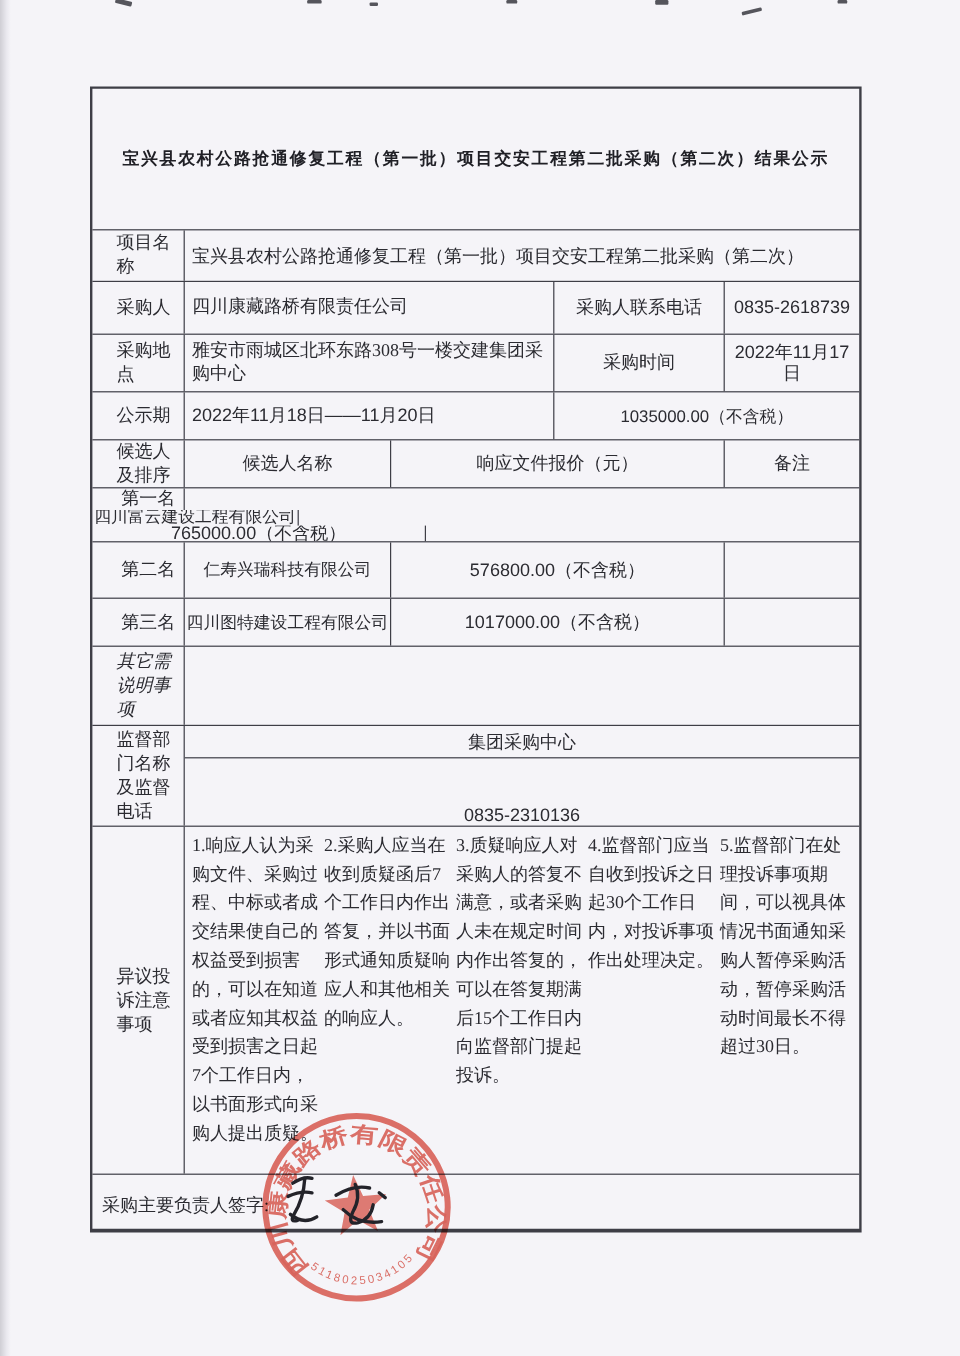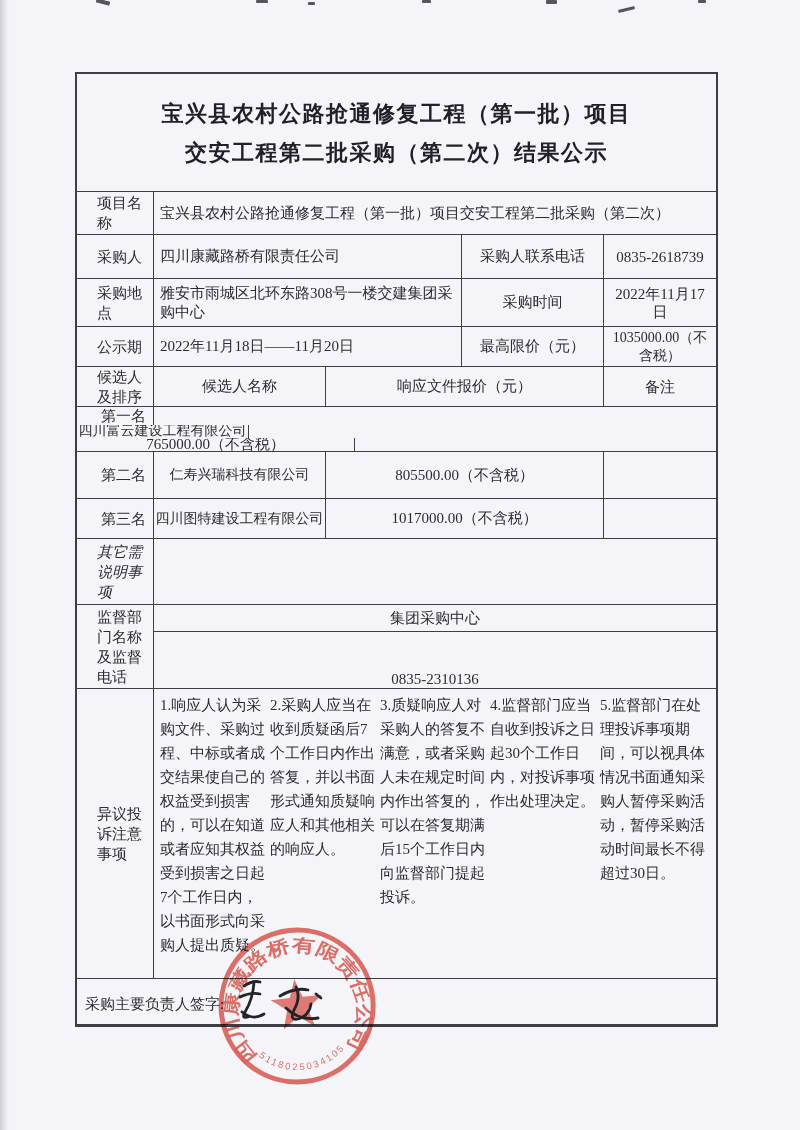--- a/index.html
+++ b/index.html
@@ -27,25 +27,25 @@
   .vw{width:308px;padding:2px 6px;line-height:19px;}
   .kw{width:142px;justify-content:center;text-align:center;padding:0 4px;}
   .xw{justify-content:center;text-align:center;padding:0 4px;line-height:18px;}
   .nm{width:172px;justify-content:center;text-align:center;font-size:14px;}
   .pr{width:278px;justify-content:center;text-align:right;}
 
   .h118{height:118px;} .h43{height:43px;} .h44{height:44px;} .h48{height:48px;}
   .h40{height:40px;} .h45{height:45px;flex-direction:column;} .h47{height:47px;} .h66{height:66px;font-style:italic;}
   .h84{height:84px;} .h290{height:290px;} .h50{height:50px;}
 
-  .title-row{flex-direction:column;justify-content:center;align-items:center;
+  .title-row{flex-direction:row;justify-content:center;align-items:center;
     font-family:"Liberation Sans","DejaVu Sans",sans-serif;
-    font-weight:bold;font-size:22px;letter-spacing:1.5px;line-height:39px;color:#202026;
+    font-weight:bold;font-size:14px;letter-spacing:1.5px;line-height:39px;color:#202026;
     text-align:center;}
-  .num{font-family:Liberation Serif, serif;}
+  .num{font-family:Liberation Sans, sans-serif;}
 
   .sup-col{display:flex;flex-direction:column;flex:1;gap:39px;}
   .sup-cell{box-sizing:border-box;display:flex;align-items:center;justify-content:center;text-align:center;}
   .sup-top{height:40px;border-bottom:1.5px solid #3e3e46;}
   .sup-bot{flex:1;}
 
   .obj-cell{flex-direction:row;align-items:flex-start;justify-content:center;
     padding:4px 6px 4px 6px;line-height:24px;}
   .obj-line{width:100%;}
 
@@ -91,41 +91,40 @@
     <div class="t-row h48">
       <div class="c lab">采购地点</div>
       <div class="c vw">雅安市雨城区北环东路308号一楼交建集团采购中心</div>
       <div class="c kw">采购时间</div>
       <div class="c xw num">2022年11月17日</div>
     </div>
 
     <div class="t-row h40">
       <div class="c lab">公示期</div>
       <div class="c vw num">2022年11月18日——11月20日</div>
-      <div class="c kw">最高限价（元）</div>
       <div class="c xw num" style="font-size:14px;">1035000.00（不含税）</div>
     </div>
 
     <div class="t-row h40">
       <div class="c lab">候选人及排序</div>
       <div class="c nm" style="font-size:15px;">候选人名称</div>
       <div class="c pr">响应文件报价（元）</div>
       <div class="c xw">备注</div>
     </div>
 
     <div class="t-row h45">
       <div class="c lab" style="justify-content:center;text-align:center;">第一名</div>
       <div class="c nm">四川富云建设工程有限公司</div>
       <div class="c pr num">765000.00（不含税）</div>
       <div class="c xw"></div>
     </div>
     <div class="t-row h47">
       <div class="c lab" style="justify-content:center;text-align:center;">第二名</div>
       <div class="c nm">仁寿兴瑞科技有限公司</div>
-      <div class="c pr num">805500.00（不含税）</div>
+      <div class="c pr num">576800.00（不含税）</div>
       <div class="c xw"></div>
     </div>
     <div class="t-row h40">
       <div class="c lab" style="justify-content:center;text-align:center;">第三名</div>
       <div class="c nm">四川图特建设工程有限公司</div>
       <div class="c pr num">1017000.00（不含税）</div>
       <div class="c xw"></div>
     </div>
 
     <div class="t-row h66">

